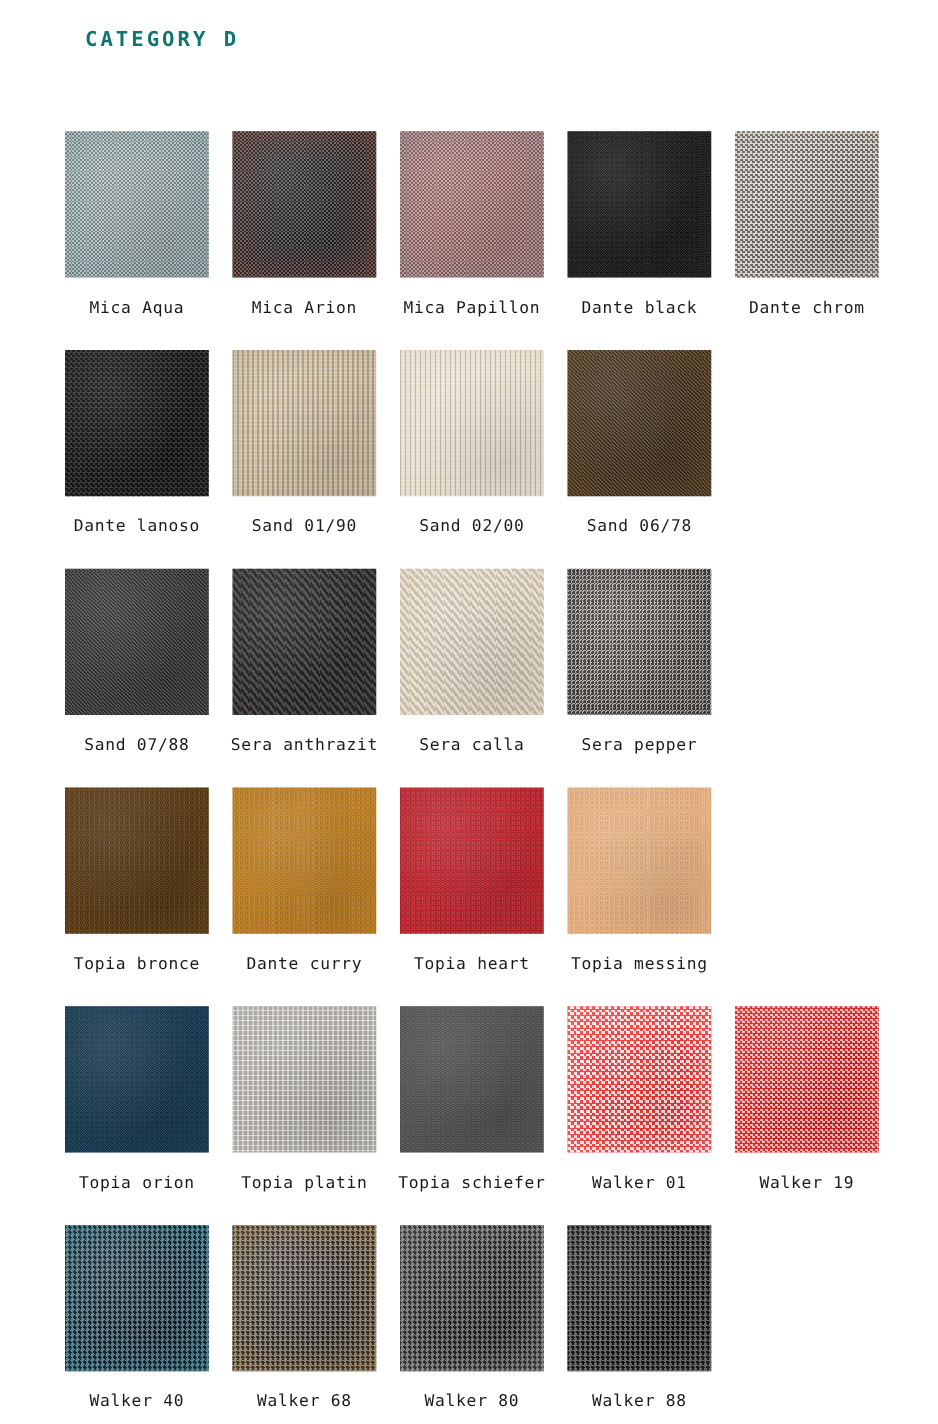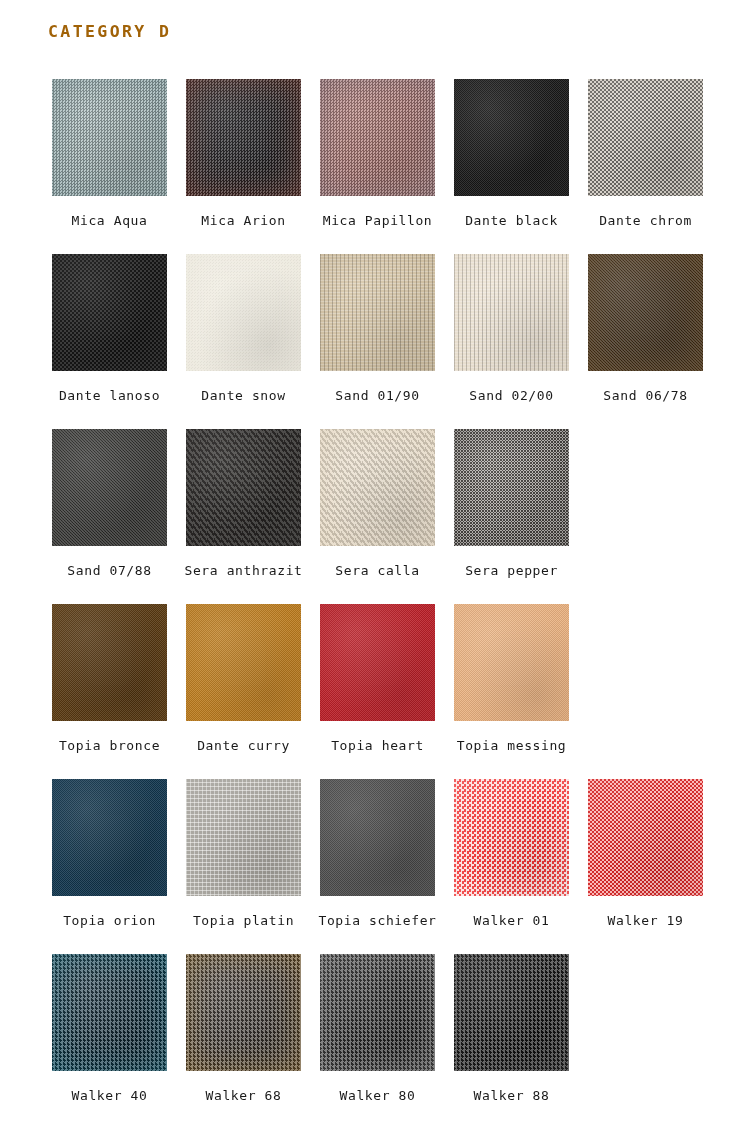--- a/index.html
+++ b/index.html
@@ -16,39 +16,40 @@
     position: relative;
   }
   .page {
     width: 750px;
     height: 1139px;
     position: relative;
     box-sizing: border-box;
   }
   .page-title {
     position: absolute;
-    left: 48px;
+    left: 68px;
     top: 22px;
     font-family: "DejaVu Sans Mono", monospace;
     font-size: 16.5px;
     font-weight: bold;
     letter-spacing: 2.4px;
-    color: #a16207;
+    color: #0f766e;
     white-space: nowrap;
   }
   .grid {
     position: absolute;
     left: 52px;
     top: 79px;
     width: 652px;
   }
   .row {
     display: flex;
     flex-direction: row;
     height: 175px;
+    align-items: flex-end;
   }
   .cell {
     width: 115px;
     margin-right: 19px;
     display: flex;
     flex-direction: column;
     align-items: center;
   }
   .cell:last-child { margin-right: 14px; }
   .swatch {
@@ -190,26 +191,20 @@
         </div>
       </div>
       <div class="row">
         <div class="cell">
           <div class="swatch tx-knit" style="background-color: rgb(35, 35, 35); color: rgb(60, 60, 60);">
             <div class="overlay-shade" style="background-color: transparent; box-shadow: rgba(60, 60, 60, 0.267) 0px 0px 34px inset;"></div>
           </div>
           <div class="swatch-label">Dante lanoso</div>
         </div>
         <div class="cell">
-          <div class="swatch tx-plain" style="background-color: rgb(241, 238, 228); color: rgb(226, 222, 210);">
-            <div class="overlay-shade" style="background-color: transparent; box-shadow: rgba(226, 222, 210, 0.267) 0px 0px 34px inset;"></div>
-          </div>
-          <div class="swatch-label">Dante snow</div>
-        </div>
-        <div class="cell">
           <div class="swatch tx-vert" style="background-color: rgb(216, 200, 171); color: rgb(141, 127, 102);">
             <div class="overlay-shade" style="background-color: transparent; box-shadow: rgba(141, 127, 102, 0.267) 0px 0px 34px inset;"></div>
           </div>
           <div class="swatch-label">Sand 01/90</div>
         </div>
         <div class="cell">
           <div class="swatch tx-vert" style="background-color: rgb(236, 227, 212); color: rgb(205, 194, 174);">
             <div class="overlay-shade" style="background-color: transparent; box-shadow: rgba(205, 194, 174, 0.267) 0px 0px 34px inset;"></div>
           </div>
           <div class="swatch-label">Sand 02/00</div>

